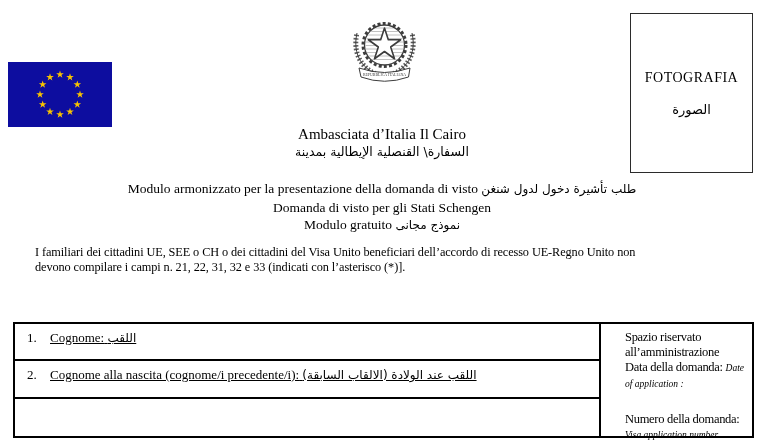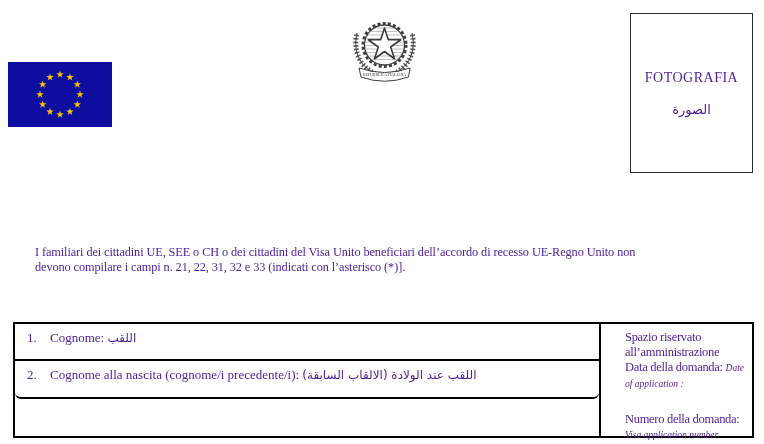--- a/index.html
+++ b/index.html
@@ -1,17 +1,17 @@
 <!DOCTYPE html>
 <html style="--eu-blue: #0d0d9f; --eu-gold: #f8c300; --emblem-ink: #3d3d3d; --text-ink: #1c1c1c;"><head>
 <meta charset="utf-8">
 <style>
   html,body{margin:0;padding:0;background:#ffffff;}
   .page{position:relative;width:764px;height:444px;background:#fff;
-        font-family:"Liberation Serif",serif;color:#4c1d95;overflow:hidden;}
+        font-family:"Liberation Serif",serif;color:#000000;overflow:hidden;}
 
   
   .eu-flag{position:absolute;left:8px;top:62px;}
 
   
   .emblem{position:absolute;left:349px;top:13px;}
 
   
   .photo-box{position:absolute;left:630px;top:13px;width:121px;height:158px;
              border:1px solid #2b2b2b;display:flex;flex-direction:column;
@@ -31,23 +31,23 @@
 
   
   .notice{position:absolute;left:35px;top:245px;font-size:12.3px;line-height:15.4px;
           letter-spacing:-.1px;white-space:nowrap;}
 
   
   .vtable{position:absolute;left:13px;top:322px;width:741px;height:116px;
           border:2px solid #000;box-sizing:border-box;display:flex;}
   .vleft{width:586px;border-right:2px solid #000;box-sizing:border-box;
          display:flex;flex-direction:column;}
-  .vrow{box-sizing:border-box;padding:6px 0 0 12px;font-size:13px;}
+  .vrow{box-sizing:border-box;padding:6px 0 0 12px;font-size:13px;text-decoration:underline;}
   .vrow.r1{height:37px;border-bottom:2px solid #000;}
-  .vrow.r2{height:38px;border-bottom:2px solid #000;border-radius:6px;}
+  .vrow.r2{height:38px;border-bottom:2px solid #000;}
   .vrow.r3{flex:1;}
   .num{display:inline-block;width:23px;}
   .vright{flex:1;box-sizing:border-box;padding:6px 4px 0 24px;font-size:12.5px;
           letter-spacing:-.3px;line-height:15px;}
   .vright .en{font-style:italic;font-size:9.5px;letter-spacing:0;}
   .admin-sec{margin-top:20px;}
 </style>
 </head>
 <body>
 
@@ -105,21 +105,30 @@
 
     <path d="M10,55 Q35.5,64 61,55 L59.5,64 Q35.5,72.5 12,64 Z" fill="#ffffff" stroke-width="1" style="stroke:var(--emblem-ink)"></path>
     <text x="35.5" y="62.8" text-anchor="middle" font-size="3.9" style="fill:var(--emblem-ink);font-family:'Liberation Serif',serif">REPUBBLICA ITALIANA</text>
   </svg>
 
   <div class="photo-box">
     <div class="t1">FOTOGRAFIA</div>
     <div class="t2" dir="rtl">الصورة</div>
   </div>
 
+  <div class="embassy">
+    <div class="it">Ambasciata d’Italia Il Cairo</div>
+    <div class="ar" dir="rtl">السفارة\ القنصلية الإيطالية بمدينة</div>
+  </div>
 
+  <div class="titles">
+    <div><span>Modulo armonizzato per la presentazione della domanda di visto</span> <span class="ar-inline" dir="rtl">طلب تأشيرة دخول لدول شنغن</span></div>
+    <div>Domanda di visto per gli Stati Schengen</div>
+    <div><span>Modulo gratuito</span> <span class="ar-inline" dir="rtl">نموذج مجانى</span></div>
+  </div>
 
   <div class="notice">
     <div>I familiari dei cittadini UE, SEE o CH o dei cittadini del Visa Unito beneficiari dell’accordo di recesso UE-Regno Unito non</div>
     <div>devono compilare i campi n. 21, 22, 31, 32 e 33 (indicati con l’asterisco (*)].</div>
   </div>
 
   <div class="vtable">
     <div class="vleft">
       <div class="vrow r1">
         <span class="num">1.</span><span>Cognome:</span> <span class="ar-inline" dir="rtl">اللقب</span>

